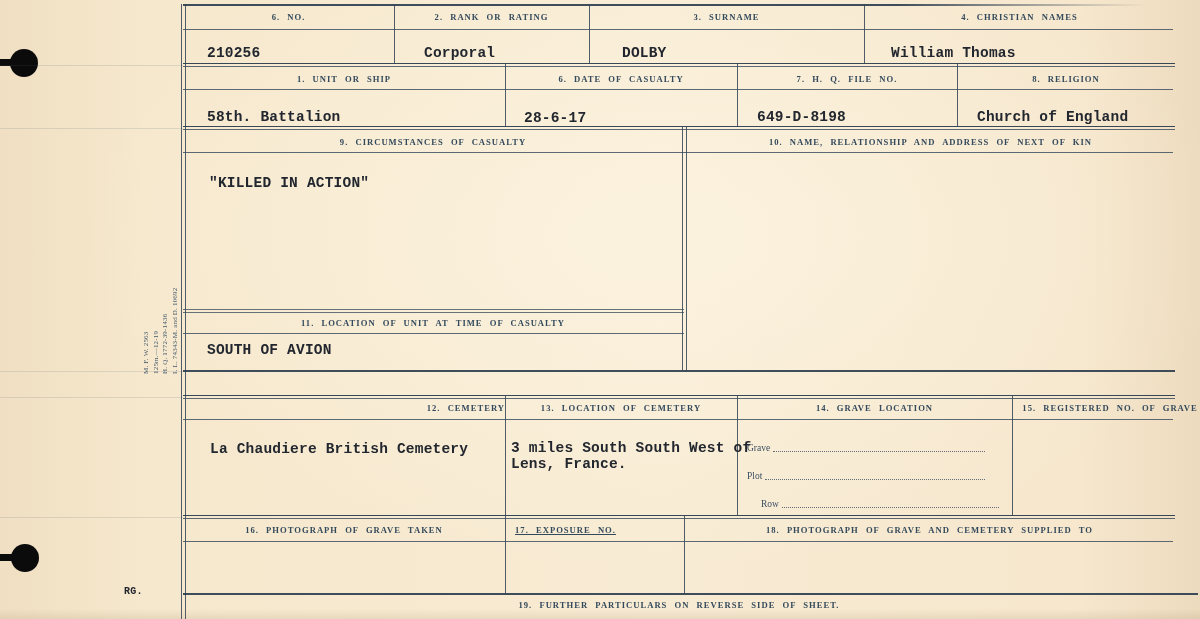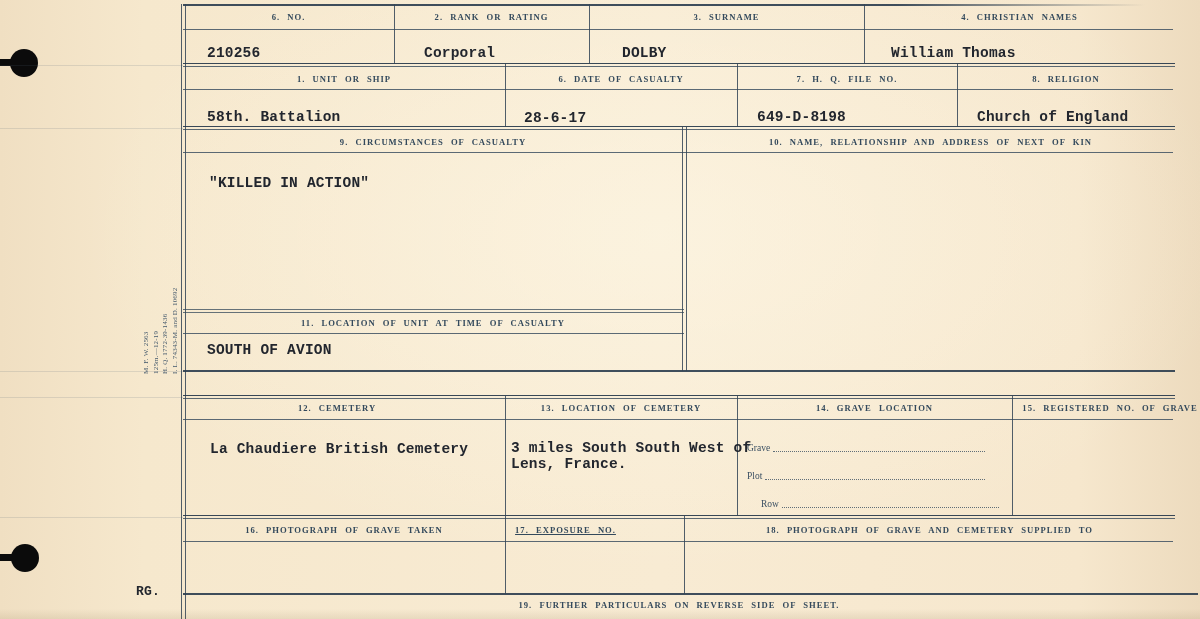--- a/index.html
+++ b/index.html
@@ -123,21 +123,21 @@
 
   <div class="lbl" style="left:183px; top:137px; width:500px;">9. CIRCUMSTANCES OF CASUALTY</div>
   <div class="lbl" style="left:686px; top:137px; width:489px;">10. NAME, RELATIONSHIP AND ADDRESS OF NEXT OF KIN</div>
   <div class="typed" style="left:209px; top:175px;">"KILLED IN ACTION"</div>
   <div class="typed" style="left:700px; top:175px;"></div>
 
   <div class="lbl" style="left:183px; top:318px; width:500px;">11. LOCATION OF UNIT AT TIME OF CASUALTY</div>
   <div class="typed" style="left:207px; top:342px;">SOUTH OF AVION</div>
 
 
-  <div class="lbl" style="left:176px; top:403px; width:322px;">12. CEMETERY</div>
+  <div class="lbl" style="left:183px; top:403px; width:322px;text-align:right;">12. CEMETERY</div>
   <div class="lbl" style="left:505px; top:403px; width:232px;">13. LOCATION OF CEMETERY</div>
   <div class="lbl" style="left:737px; top:403px; width:275px;">14. GRAVE LOCATION</div>
   <div class="lbl" style="left:1012px; top:403px; width:196px;">15. REGISTERED NO. OF GRAVE</div>
 
   <div class="typed" style="left:210px; top:441px;">La Chaudiere British Cemetery</div>
   <div class="typed" style="left:511px; top:440px;">3 miles South South West of
 Lens, France.</div>
   <div class="typed" style="left:1030px; top:440px;"></div>
 
   <div class="leader-row" style="top:440px;">
@@ -154,15 +154,15 @@
   </div>
 
   <div class="lbl" style="left:183px; top:525px; width:322px;">16. PHOTOGRAPH OF GRAVE TAKEN</div>
   <div class="lbl" style="left:476px; top:525px; width:179px;text-decoration:underline;">17. EXPOSURE NO.</div>
   <div class="lbl" style="left:684px; top:525px; width:491px;">18. PHOTOGRAPH OF GRAVE AND CEMETERY SUPPLIED TO</div>
   <div class="typed" style="left:210px; top:555px;"></div>
   <div class="typed" style="left:520px; top:555px;"></div>
   <div class="typed" style="left:700px; top:555px;"></div>
 
   <div class="lbl" style="left:183px; top:600px; width:992px;">19. FURTHER PARTICULARS ON REVERSE SIDE OF SHEET.</div>
-  <div class="typed" style="left:136px; top:584px; font-size:13px;">RG.</div>
+  <div class="typed" style="left:124px; top:584px; font-size:10px;">RG.</div>
 
 </div>
 
 </body></html>

